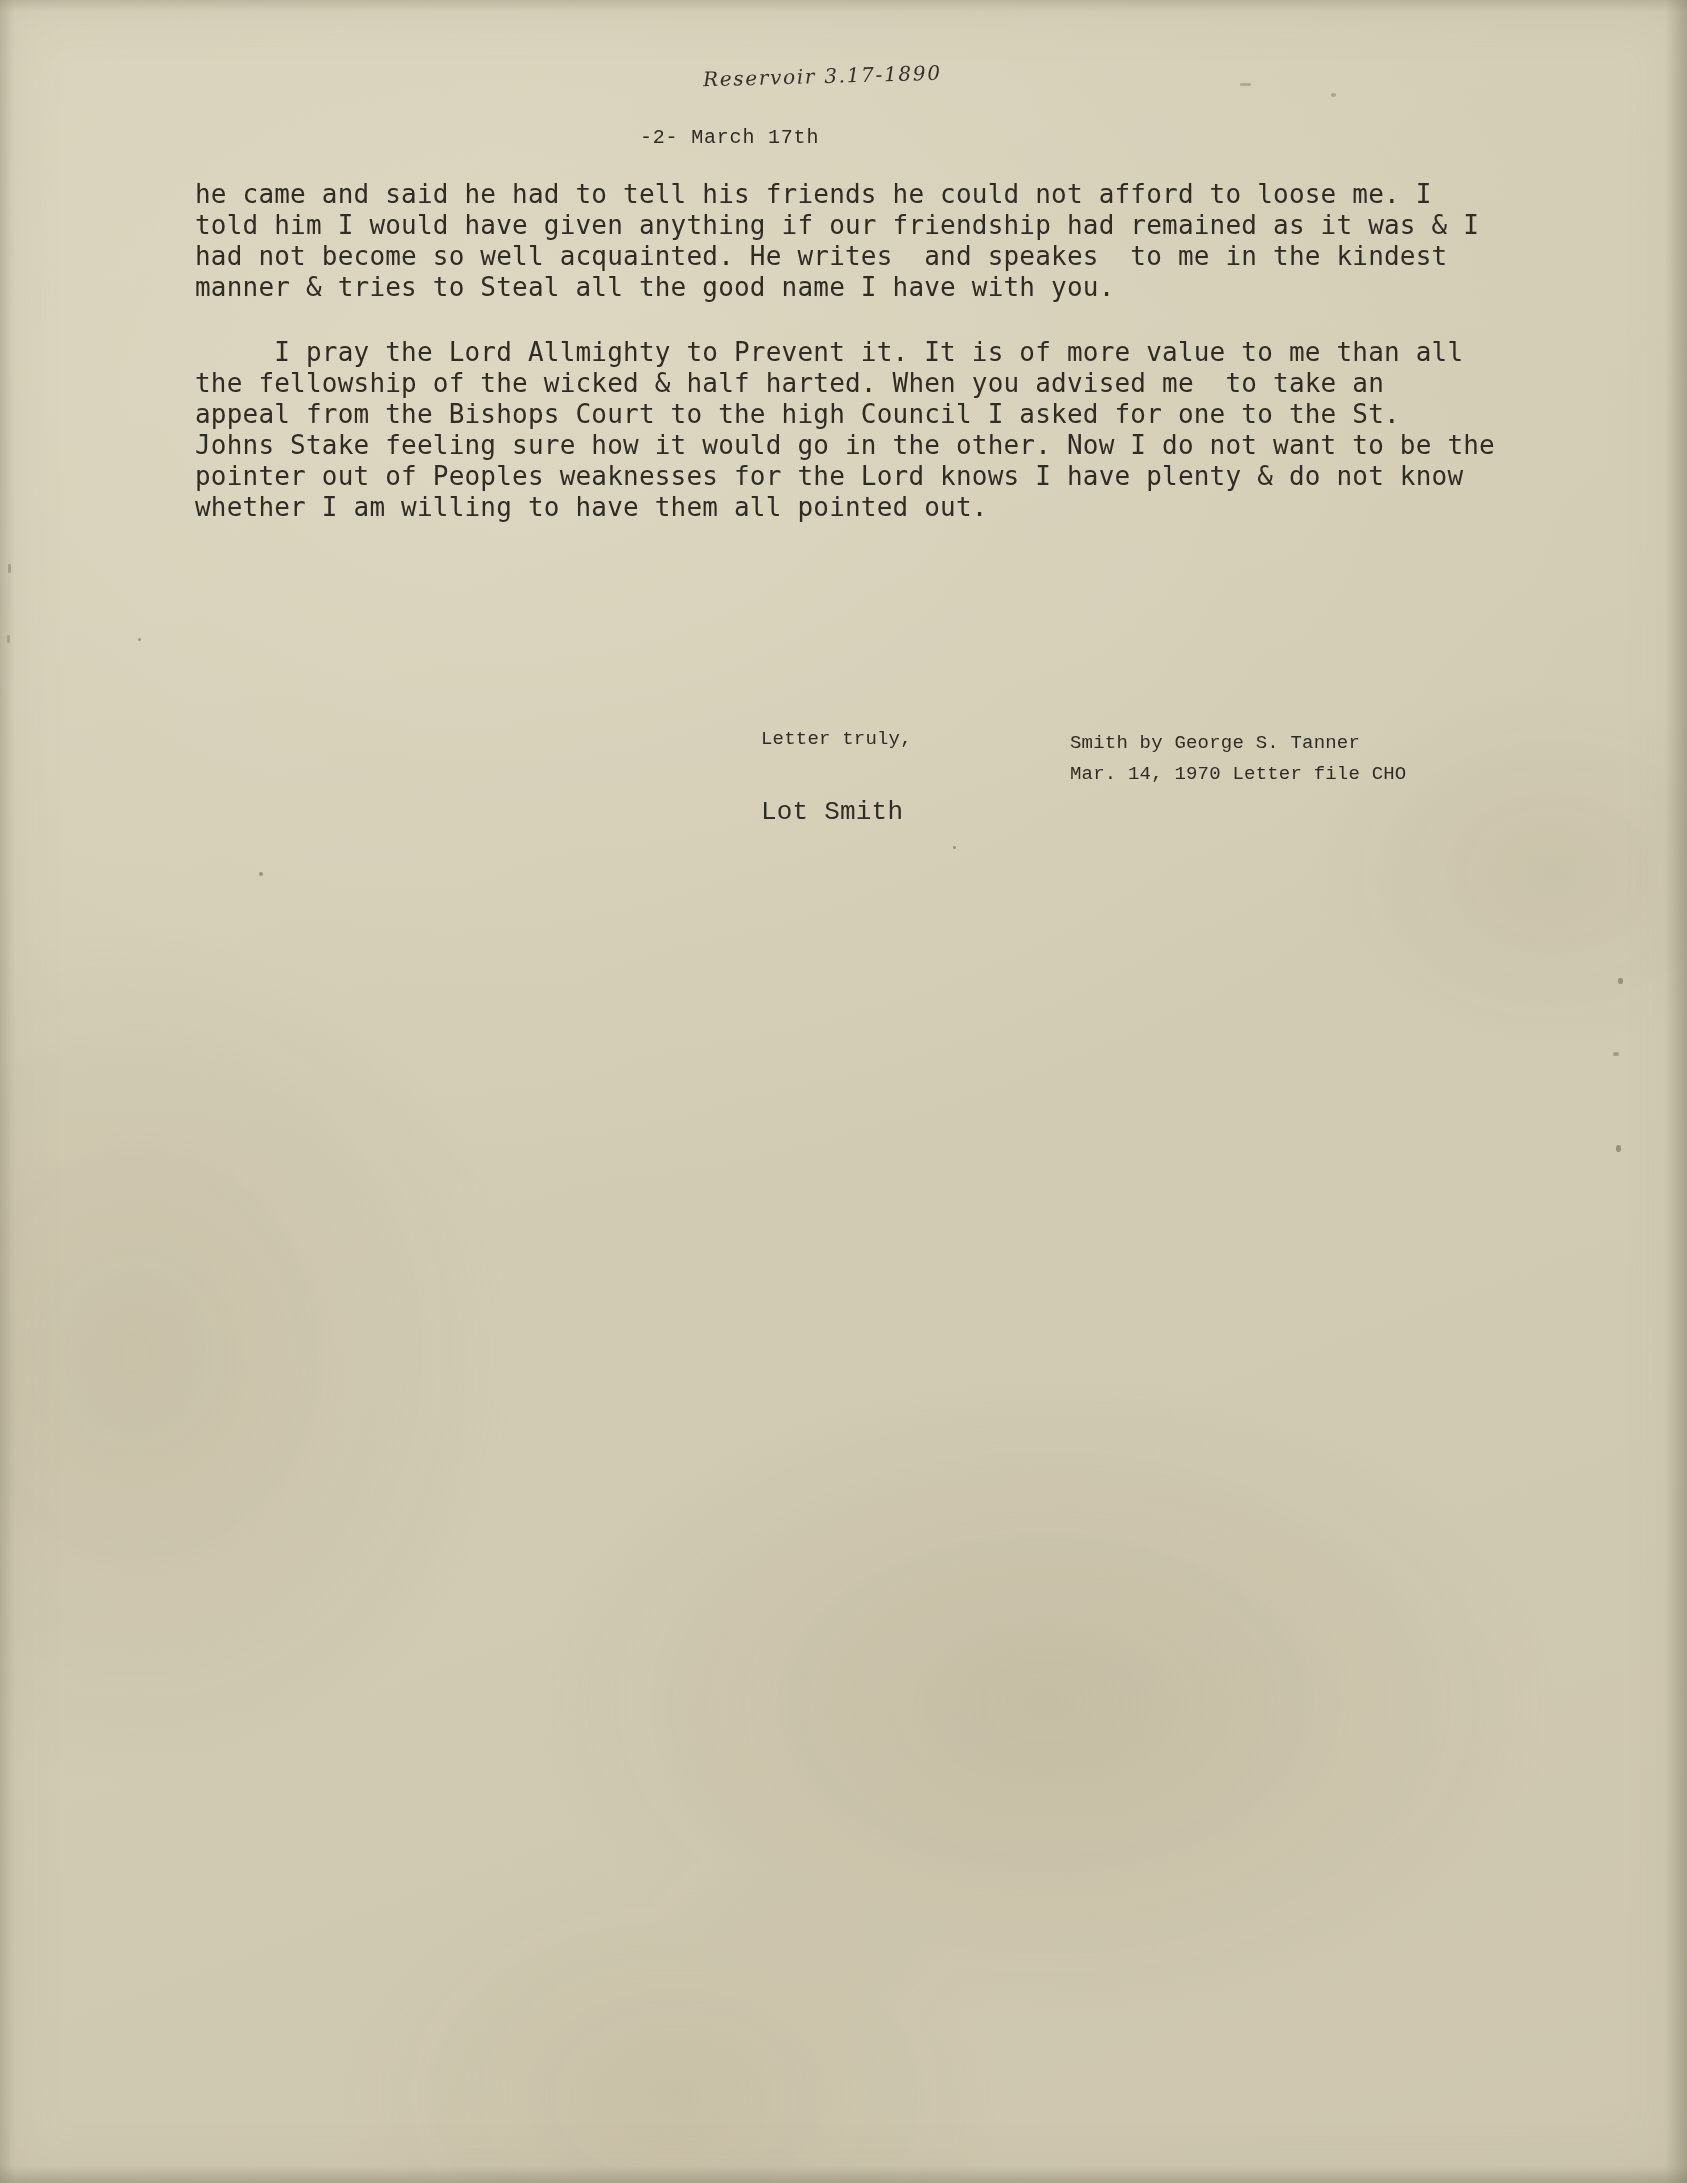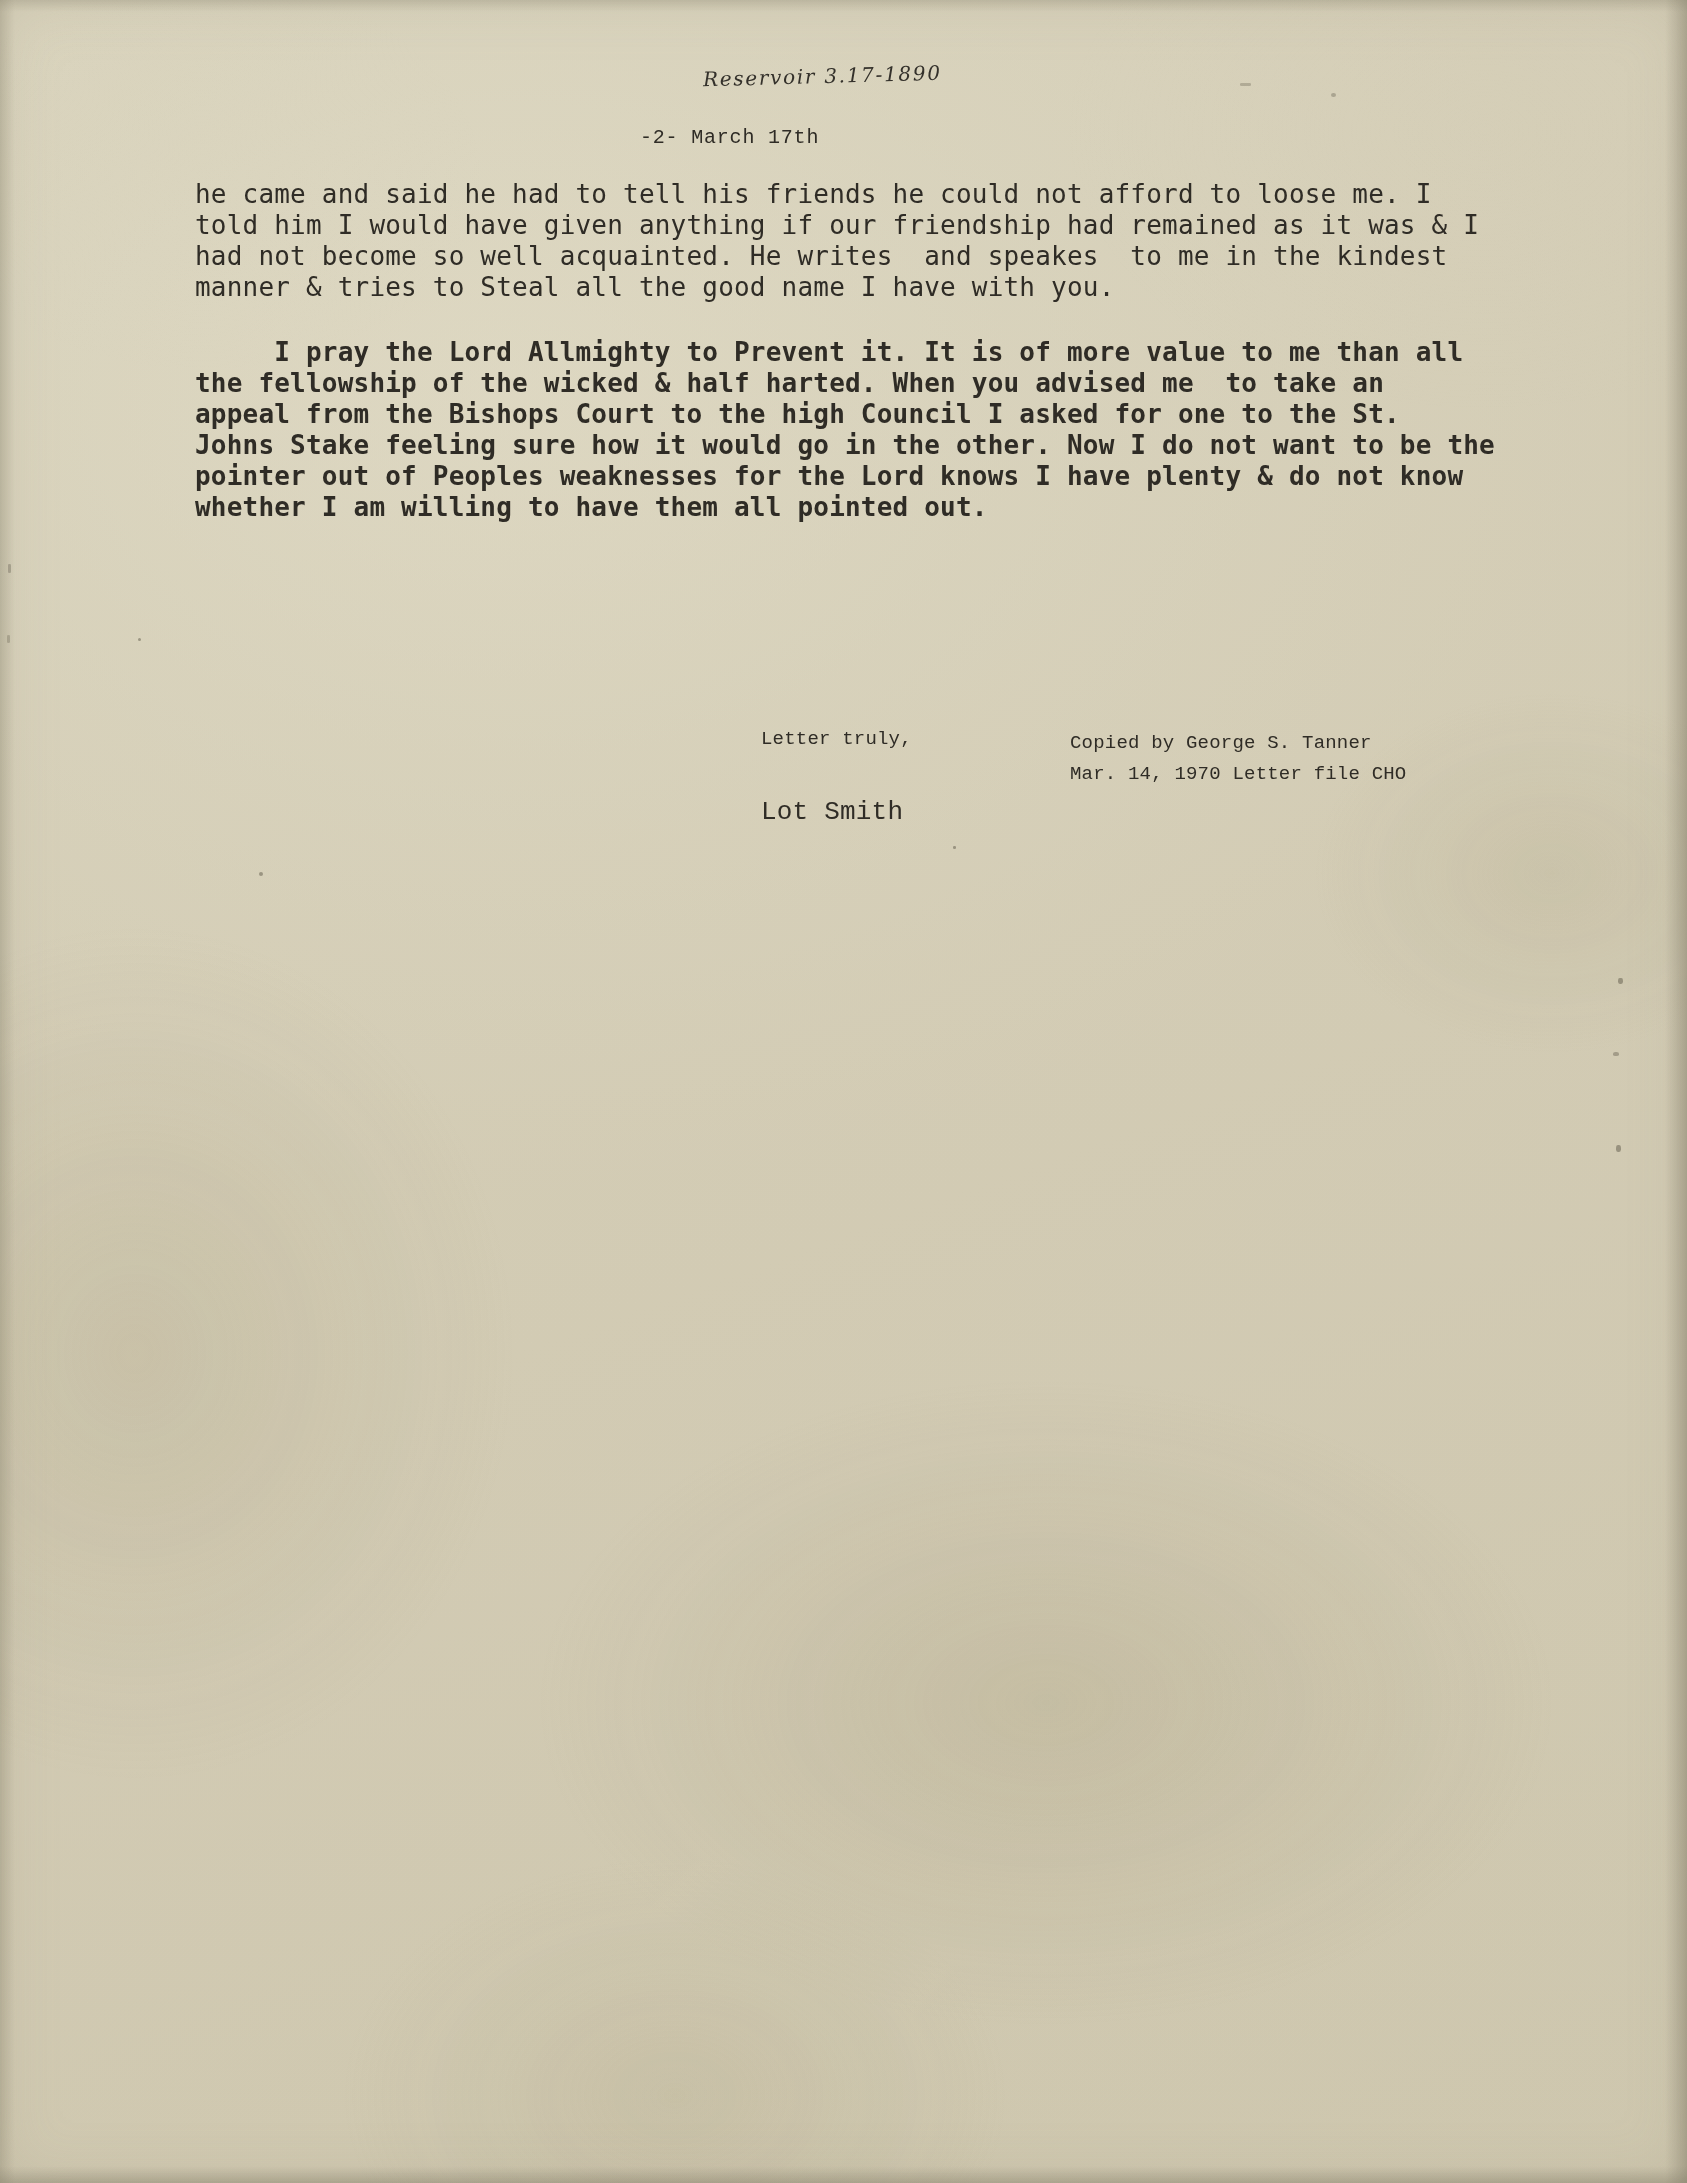--- a/index.html
+++ b/index.html
@@ -115,21 +115,21 @@
     position: absolute;
     color: #2f2c26;
     font-family: "DejaVu Sans Mono", monospace;
     font-size: 26px;
     line-height: 31px;
     letter-spacing: 0.2px;
     white-space: pre;
   }
 
   #para1 { left: 195px; top: 179px; }
-  #para2 { left: 195px; top: 337px; font-weight: bold; }
+  #para2 { left: 195px; top: 337px; }
   #para3 { left: 195px; top: 559px; }
 
   #closing-yours {
     left: 761px;
     top: 728px;
     font-size: 19px;
     letter-spacing: 0.2px;
   }
   #closing-name {
     left: 761px;
@@ -177,21 +177,21 @@
 appeal from the Bishops Court to the high Council I asked for one to the St.
 Johns Stake feeling sure how it would go in the other. Now I do not want to be the
 pointer out of Peoples weaknesses for the Lord knows I have plenty &amp; do not know
 whether I am willing to have them all pointed out.</div>
 
 
     <div class="tx" id="closing-yours">Letter truly,</div>
 
     <div class="tx" id="closing-name">Lot Smith</div>
 
-    <div class="tx" id="copied-block"><span>Copied by George S. Tanner</span>
+    <div class="tx" id="copied-block"><span>Smith by George S. Tanner</span>
 <span>Mar. 14, 1970 Letter file CHO</span></div>
 
   </div>
 
   <span class="speck" style="left:138px; top:638px; width:3.3px; height:3.3px;"></span>
   <span class="speck" style="left:259px; top:872px; width:4px; height:4px;"></span>
   <span class="speck" style="left:953px; top:846px; width:2.6px; height:2.6px;"></span>
   <span class="speck" style="left:1618px; top:978px; width:4.6px; height:6px; border-radius:40%;"></span>
   <span class="speck" style="left:1616px; top:1145px; width:4.6px; height:6.6px; border-radius:40%;"></span>
   <span class="speck" style="left:1613px; top:1052px; width:6px; height:4px; border-radius:40%; opacity:0.45;"></span>

